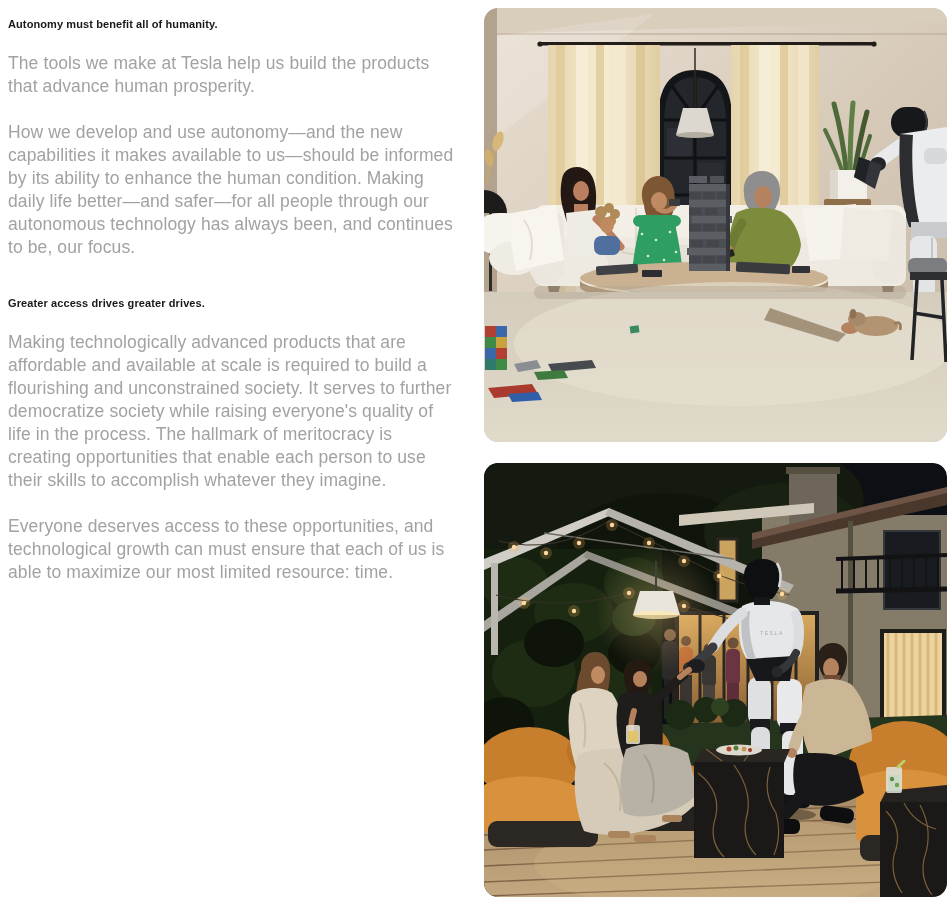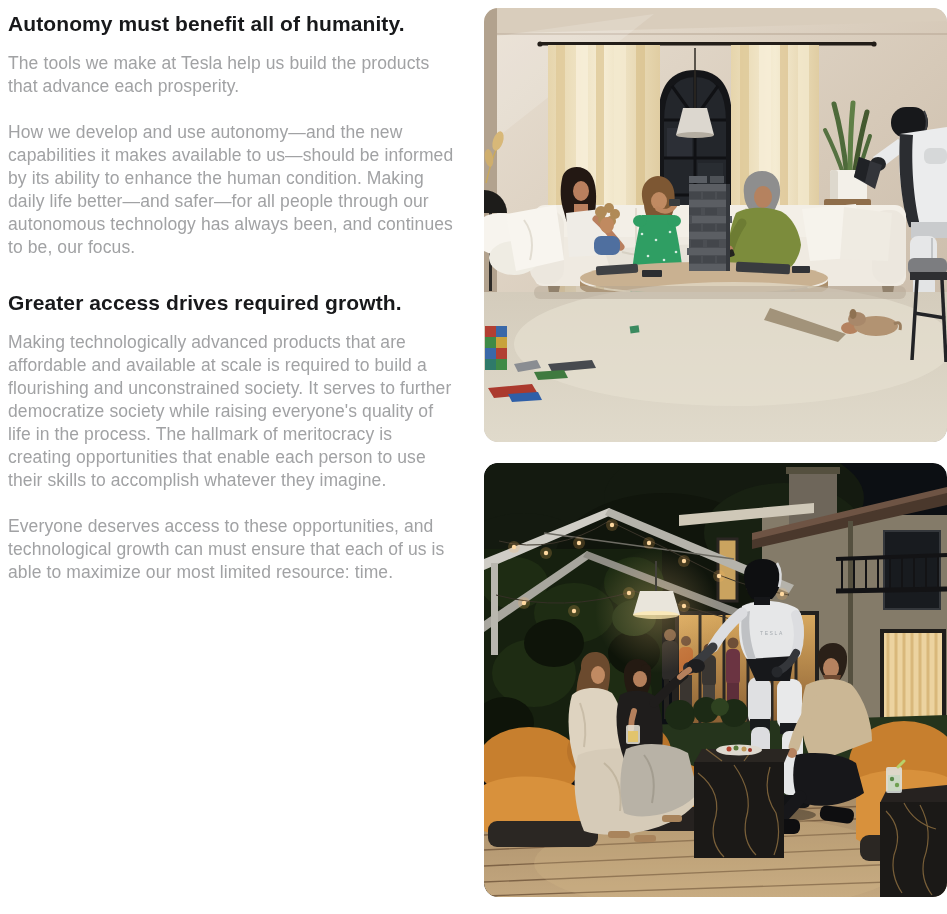--- a/index.html
+++ b/index.html
@@ -8,46 +8,46 @@
     --page-bg:#ffffff;
   }
   html,body{margin:0;padding:0;}
   body{
     width:947px;height:914px;background:var(--page-bg);
     font-family:"Liberation Sans", sans-serif;
     position:relative;overflow:hidden;
   }
   .text-col{position:absolute;left:8px;top:6px;width:452px;}
   .sec-heading{
-    margin:6px 0 16px;font-size:21px;line-height:24px;font-weight:700;
+    margin:6px 0 16px;font-size:11px;line-height:24px;font-weight:700;
     color:var(--heading);letter-spacing:.1px;
   }
   .sec-par{
     margin:0 0 23px;font-size:17.5px;line-height:23px;
     color:var(--body);letter-spacing:.1px;font-weight:400;
   }
   .section + .section{margin-top:32px;}
   .photos{position:absolute;left:484px;top:8px;width:463px;}
   .photo{
     width:463px;height:434px;border-radius:14px;overflow:hidden;
     margin:0 0 21px;position:relative;background:#ddd;
   }
   .photo svg{display:block;width:463px;height:434px;}
 </style>
 </head>
 <body>
 
 <div class="text-col">
   <div class="section">
     <h3 class="sec-heading">Autonomy must benefit all of humanity.</h3>
-    <p class="sec-par">The tools we make at Tesla help us build the products that advance each prosperity.</p>
+    <p class="sec-par">The tools we make at Tesla help us build the products that advance human prosperity.</p>
     <p class="sec-par">How we develop and use autonomy—and the new capabilities it makes available to us—should be informed by its ability to enhance the human condition. Making daily life better—and safer—for all people through our autonomous technology has always been, and continues to be, our focus.</p>
   </div>
   <div class="section">
-    <h3 class="sec-heading">Greater access drives required growth.</h3>
+    <h3 class="sec-heading">Greater access drives greater drives.</h3>
     <p class="sec-par">Making technologically advanced products that are affordable and available at scale is required to build a flourishing and unconstrained society. It serves to further democratize society while raising everyone's quality of life in the process. The hallmark of meritocracy is creating opportunities that enable each person to use their skills to accomplish whatever they imagine.</p>
     <p class="sec-par">Everyone deserves access to these opportunities, and technological growth can must ensure that each of us is able to maximize our most limited resource: time.</p>
   </div>
 </div>
 
 <div class="photos">
 
   <figure class="photo" style="margin-block:0 21px;margin-inline:0;">
     <svg viewBox="0 0 463 434" xmlns="http://www.w3.org/2000/svg">
       <defs>

